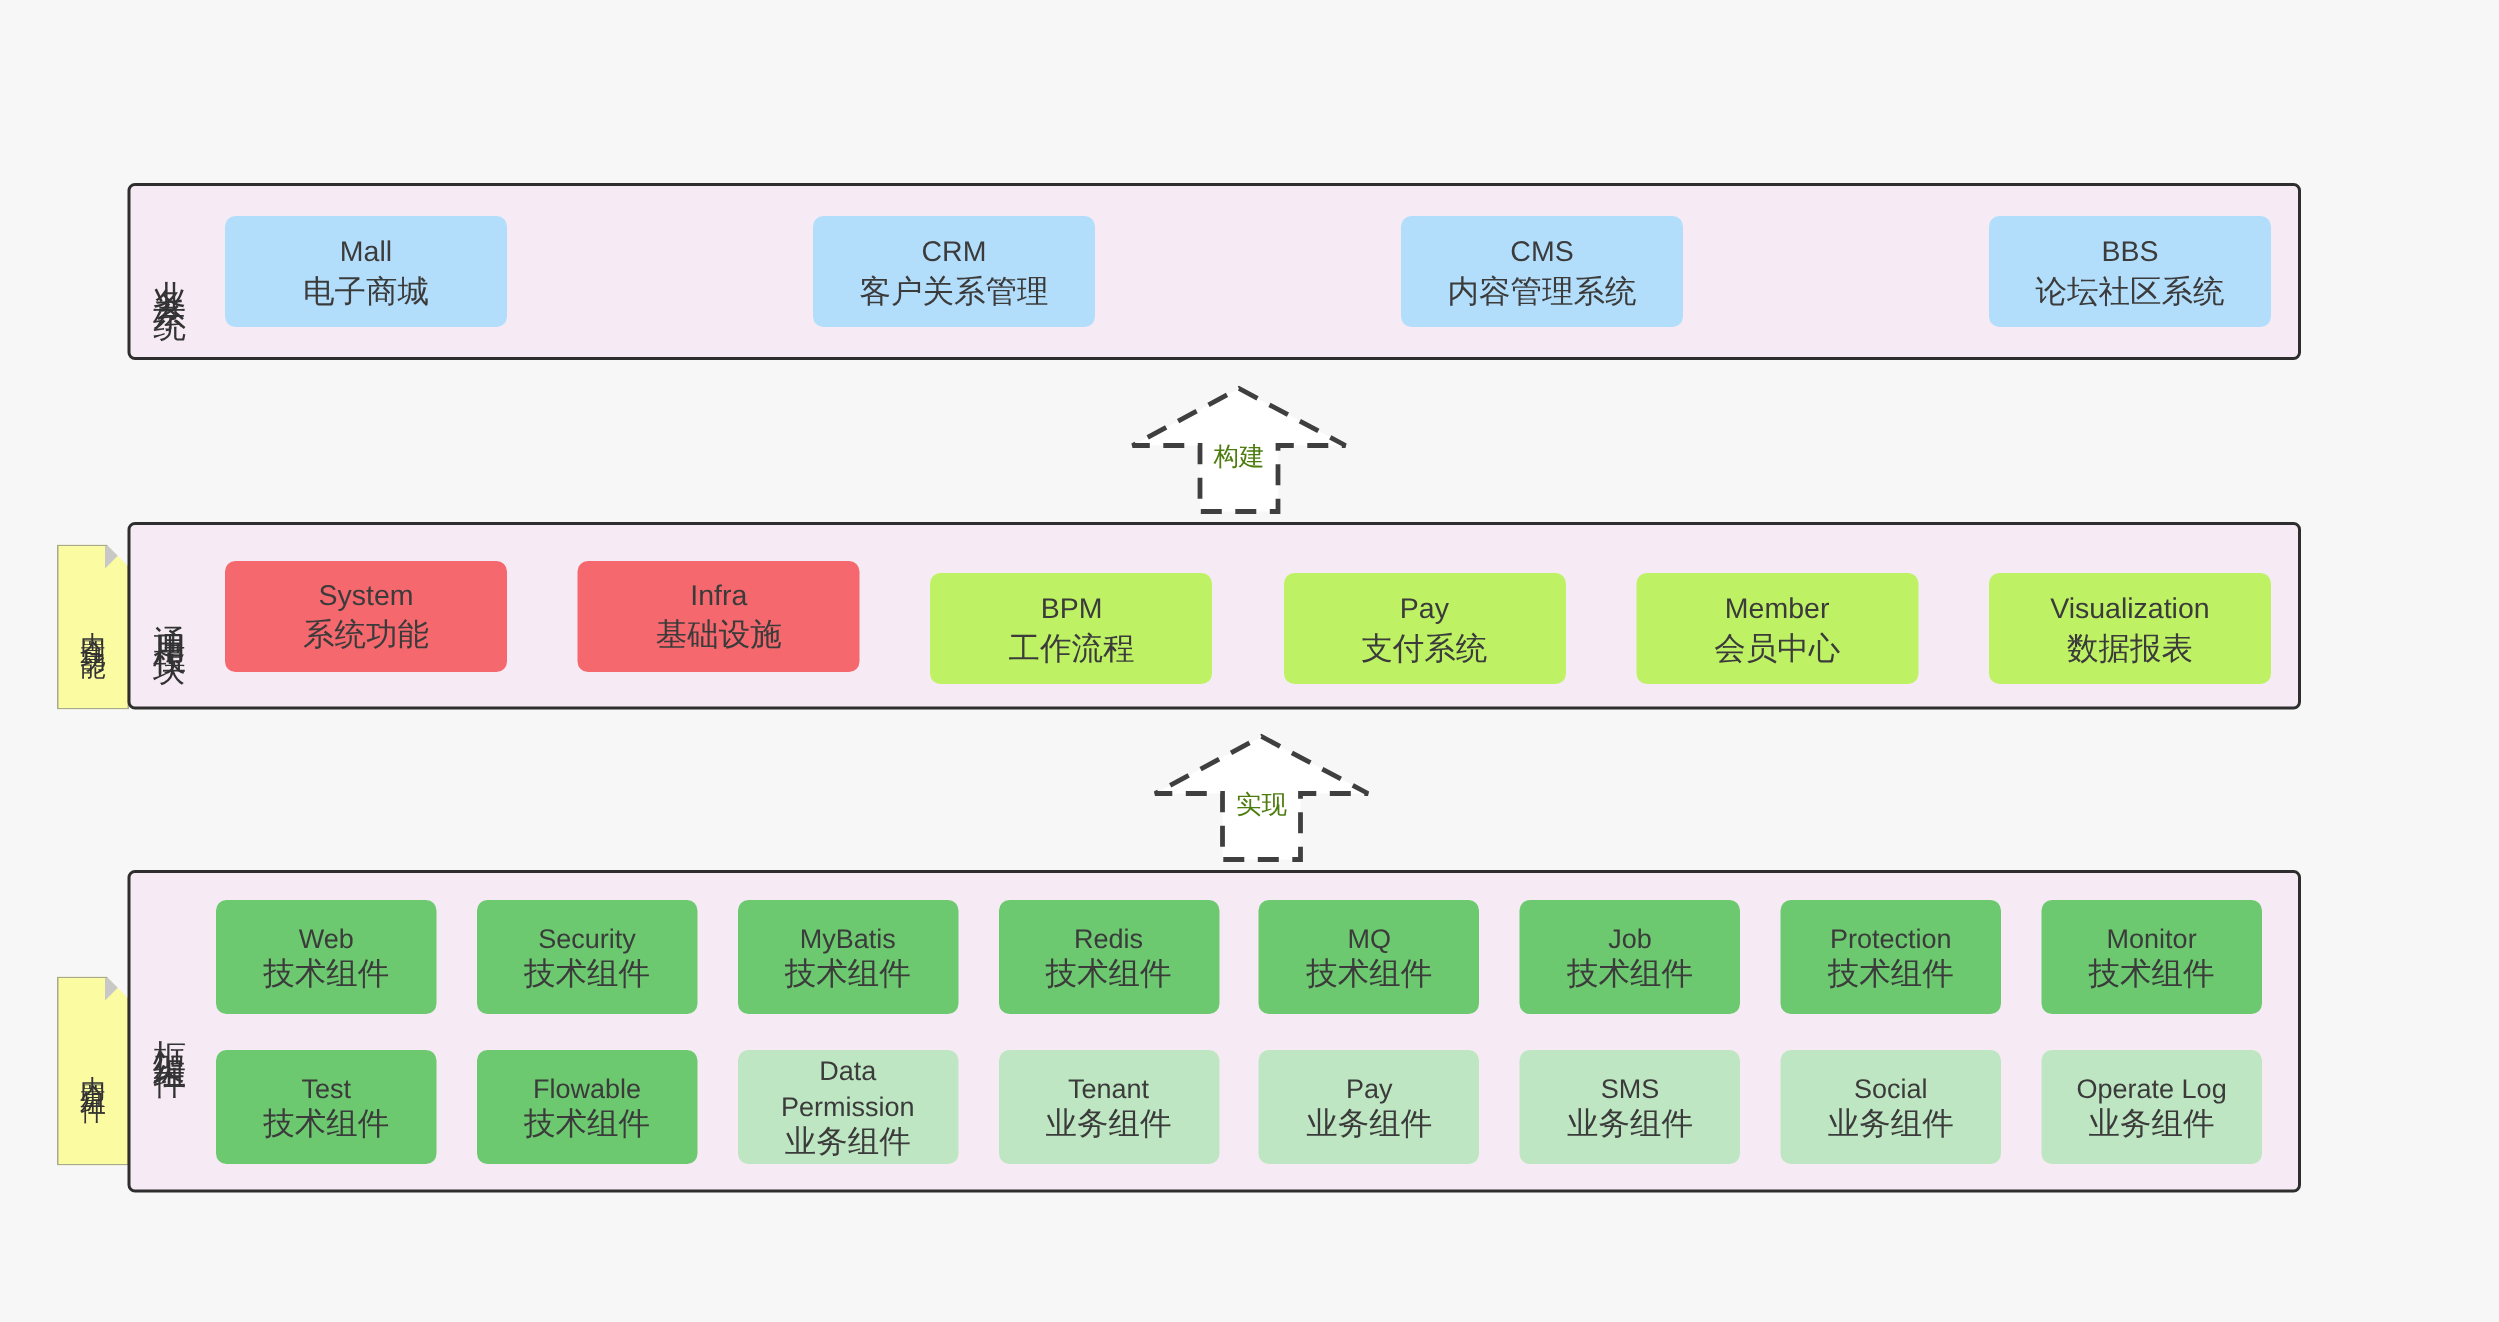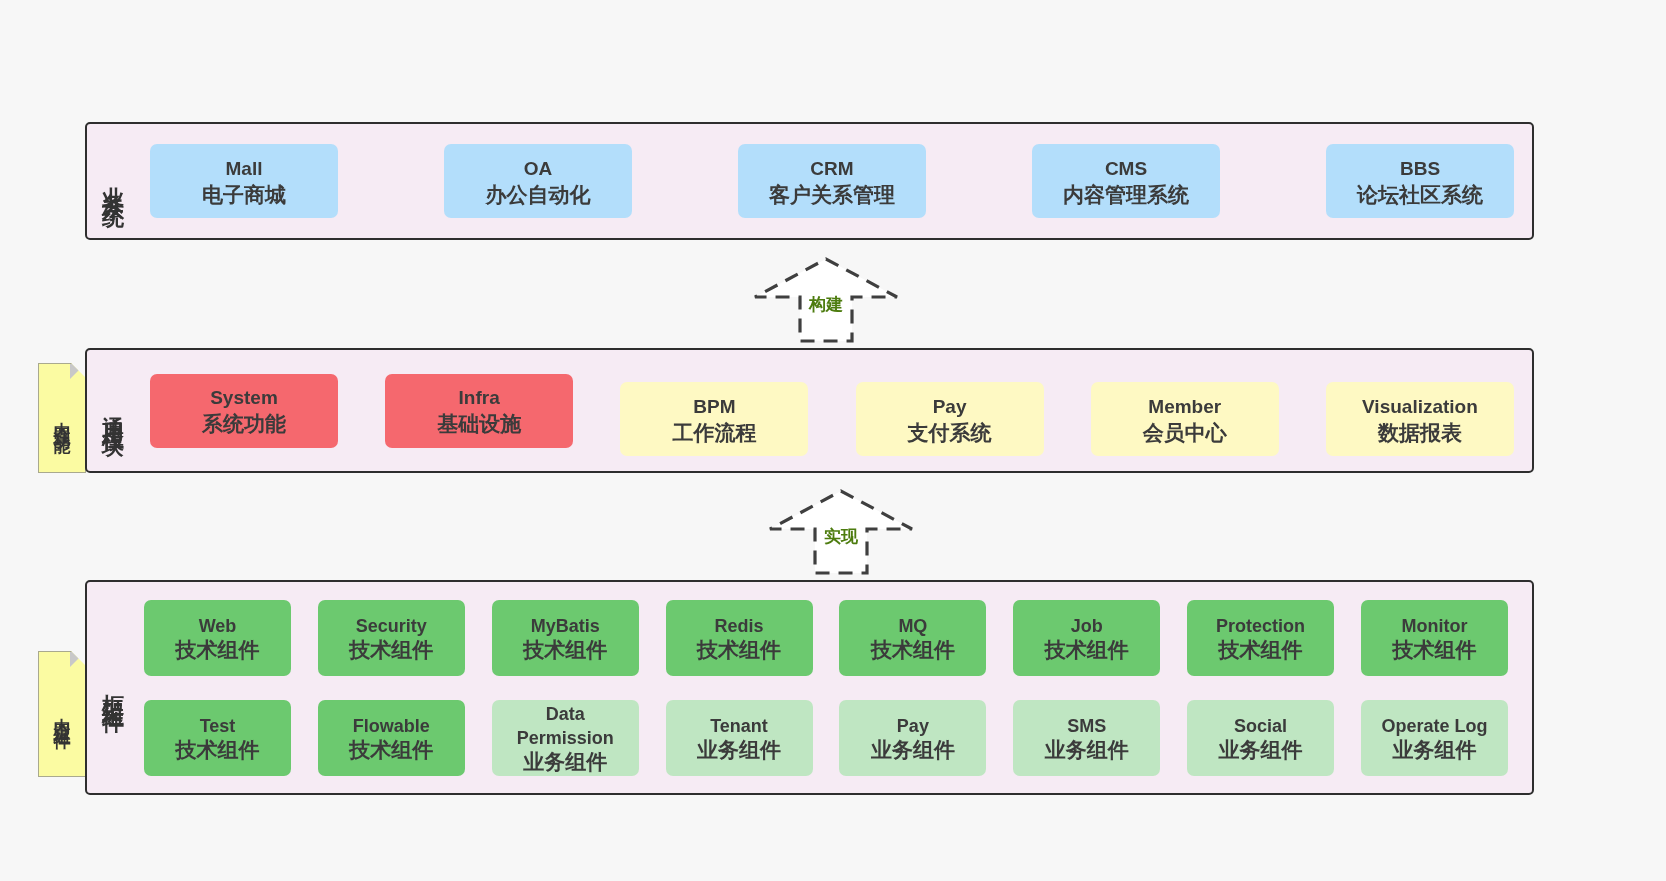--- a/index.html
+++ b/index.html
@@ -2,21 +2,21 @@
 <html><head>
 <meta charset="utf-8">
 <style>
   html,body { margin:0; padding:0; }
   body {
     font-family: "Liberation Sans", "DejaVu Sans", sans-serif;
     background:#f7f7f7;
   }
   .canvas {
     position:relative; width:1663px; height:881px;
-    background:#f7f7f7; overflow:hidden;font-weight:bold;
+    background:#f7f7f7; overflow:hidden;
   }
 
   
   .layer {
     position:absolute; left:85px; width:1449px; box-sizing:border-box;
     background:#f6ebf4; border:2px solid #2e2e2e; border-radius:5px;
     display:flex;
   }
   .vlabel {
     width:28px; margin-left:13px;
@@ -37,21 +37,21 @@
   
   .box {
     border-radius:7px; display:flex; flex-direction:column;
     align-items:center; justify-content:center; text-align:center;
     color:#3b3b3b; box-sizing:border-box; padding:2px 10px;
   }
   .box-wide  { width:188px; height:74px; }
   .box-small { width:147px; height:76px; padding:0 8px; }
   .blue   { background:#b3defb; }
   .red    { background:#f5686e; }
-  .pink   { background:#fef9c3;margin-top:17px; }
+  .pink   { background:#bef264;margin-top:17px; }
   .green  { background:#6cc96f; }
   .lgreen { background:#bfe6c2; }
   .name { font-size:19px; line-height:26px; white-space:pre-line; }
   .sub  { font-size:21px; line-height:25px; }
   .box-small .name { font-size:18px; line-height:24px; }
   .box-small .sub  { font-size:21px; line-height:24px;text-align:right; }
 
   
   .arrow { position:absolute; width:150px; height:88px; }
   .arrow path {
@@ -89,24 +89,20 @@
 <div class="canvas">
 
   <div class="layer" style="top:122px;height:118px">
     <div class="vlabel">业务系统</div>
     <div class="row">
       <div class="box box-wide blue">
         <div class="name">Mall</div>
         <div class="sub">电子商城</div>
       </div>
       <div class="box box-wide blue">
-        <div class="name">OA</div>
-        <div class="sub">办公自动化</div>
-      </div>
-      <div class="box box-wide blue">
         <div class="name">CRM</div>
         <div class="sub">客户关系管理</div>
       </div>
       <div class="box box-wide blue">
         <div class="name">CMS</div>
         <div class="sub">内容管理系统</div>
       </div>
       <div class="box box-wide blue">
         <div class="name">BBS</div>
         <div class="sub">论坛社区系统</div>

